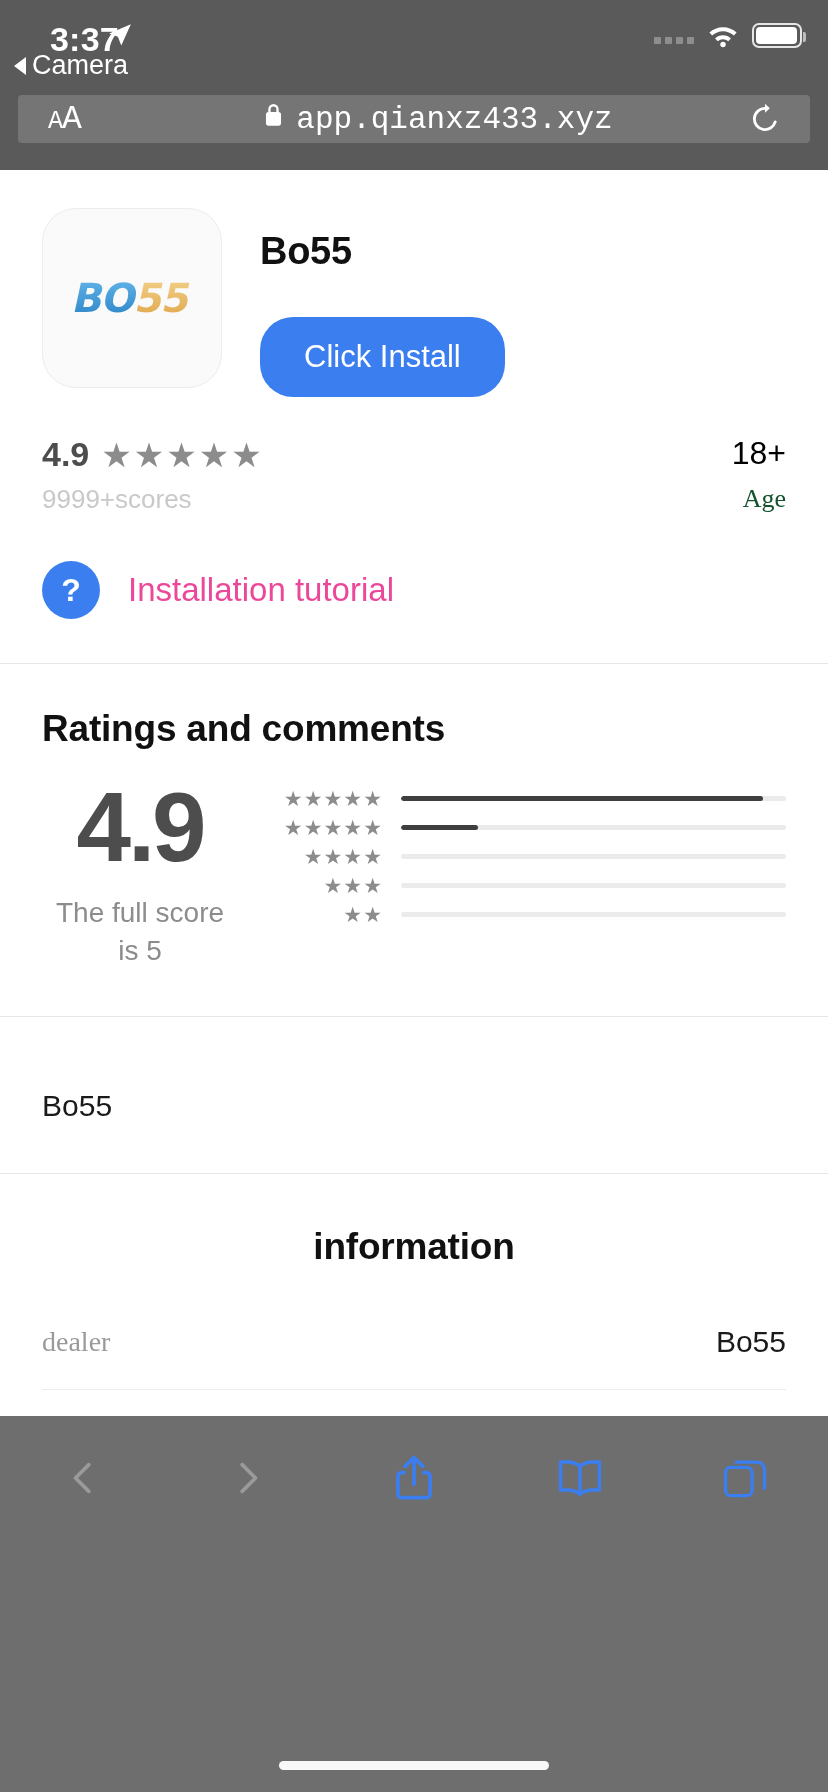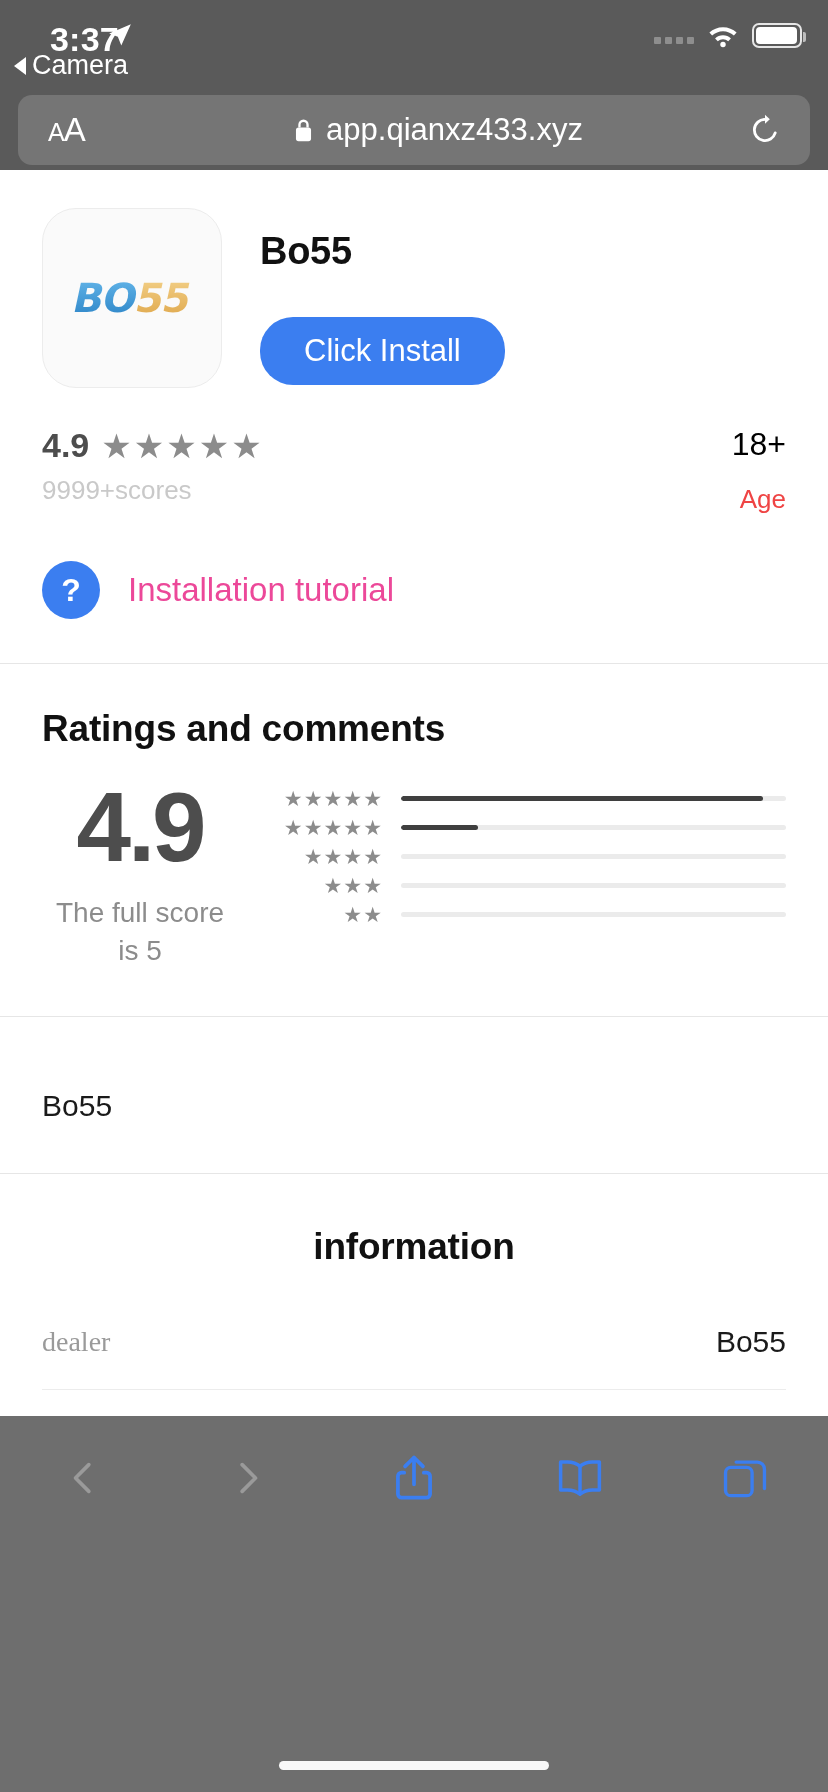--- a/index.html
+++ b/index.html
@@ -53,32 +53,32 @@
     display:flex; align-items:center; gap:6px;
     color:#fff; font-size:27px;
   }
   .backlink .tri {
     width:0; height:0;
     border-top:9px solid transparent; border-bottom:9px solid transparent;
     border-right:12px solid #fff;
   }
 
   .urlbar {
-    position:absolute; left:18px; top:95px; width:792px; height:70px;
-    background:#757575; border-radius:14px;
-    display:flex; align-items:center;
+    position:absolute; left:18px; top:95px; width:792px; height:48px;
+    background:#757575; border-radius:4px;
+    display:flex; align-items:center;font-family:Liberation Mono, monospace;
   }
   .urlbar .aa {
     position:absolute; left:30px; top:50%; transform:translateY(-50%);
     color:#fff; font-size:25px; letter-spacing:-1px;
   }
   .urlbar .aa .big { font-size:33px; }
   .url-center {
     position:absolute; left:0; right:0; top:50%; transform:translateY(-50%);
-    display:flex; align-items:center; justify-content:center; gap:12px;margin-left:48px;
+    display:flex; justify-content:center; gap:12px;margin-left:48px;
   }
   .lockicon { width:21px; height:26px; }
   .url-text { color:#fff; font-size:31px; }
   .reload {
     position:absolute; right:28px; top:50%; transform:translateY(-50%);
     width:34px; height:34px;
   }
 
   
   .page {
@@ -104,37 +104,37 @@
   }
   .logo-55 {
     background:linear-gradient(180deg,#f2cf86 0%,#e0a94e 100%);
     -webkit-background-clip:text; background-clip:text; color:transparent;
     font-family:"DejaVu Sans", sans-serif;
   }
   .appmeta { padding-left:38px; padding-top:22px; flex:1; }
   .appname { font-size:38px; font-weight:700; color:#111; letter-spacing:-0.3px; }
   .installbtn {
     margin-top:44px; display:inline-flex; align-items:center; justify-content:center;
-    height:68px; padding:0 44px; border-radius:33px;
+    height:80px; padding:0 44px; border-radius:33px;
     background:#3b7ef0; color:#fff; font-size:31px;
     border:none; cursor:pointer;
   }
 
   
   .ratestrip {
     display:flex; align-items:flex-start; justify-content:space-between;
     padding:38px 42px 0 42px;
   }
   .rs-left .rs-top { display:flex; align-items:center; gap:12px; }
   .rs-score { font-size:34px; font-weight:700; color:#4d4d4d; }
   .rs-stars { color:#8c8c8c; font-size:34px; letter-spacing:2px; line-height:1; }
   .rs-sub { margin-top:10px; font-size:26px; color:#c9c9c9; }
   .rs-right { text-align:right; }
   .rs-age { font-size:32px; font-weight:500; color:#000000; }
-  .rs-agelbl { margin-top:21px; font-size:26px; color:#ef4444; }
+  .rs-agelbl { margin-top:12px; font-size:26px; color:#14532d;font-family:Liberation Serif, serif; }
 
   
   .tutorial {
     display:flex; align-items:center; gap:28px;
     padding:46px 42px 44px 42px; cursor:pointer;
   }
   .qbadge {
     width:58px; height:58px; border-radius:50%;
     background:#3b7ef0; color:#fff;
     display:flex; align-items:center; justify-content:center;

